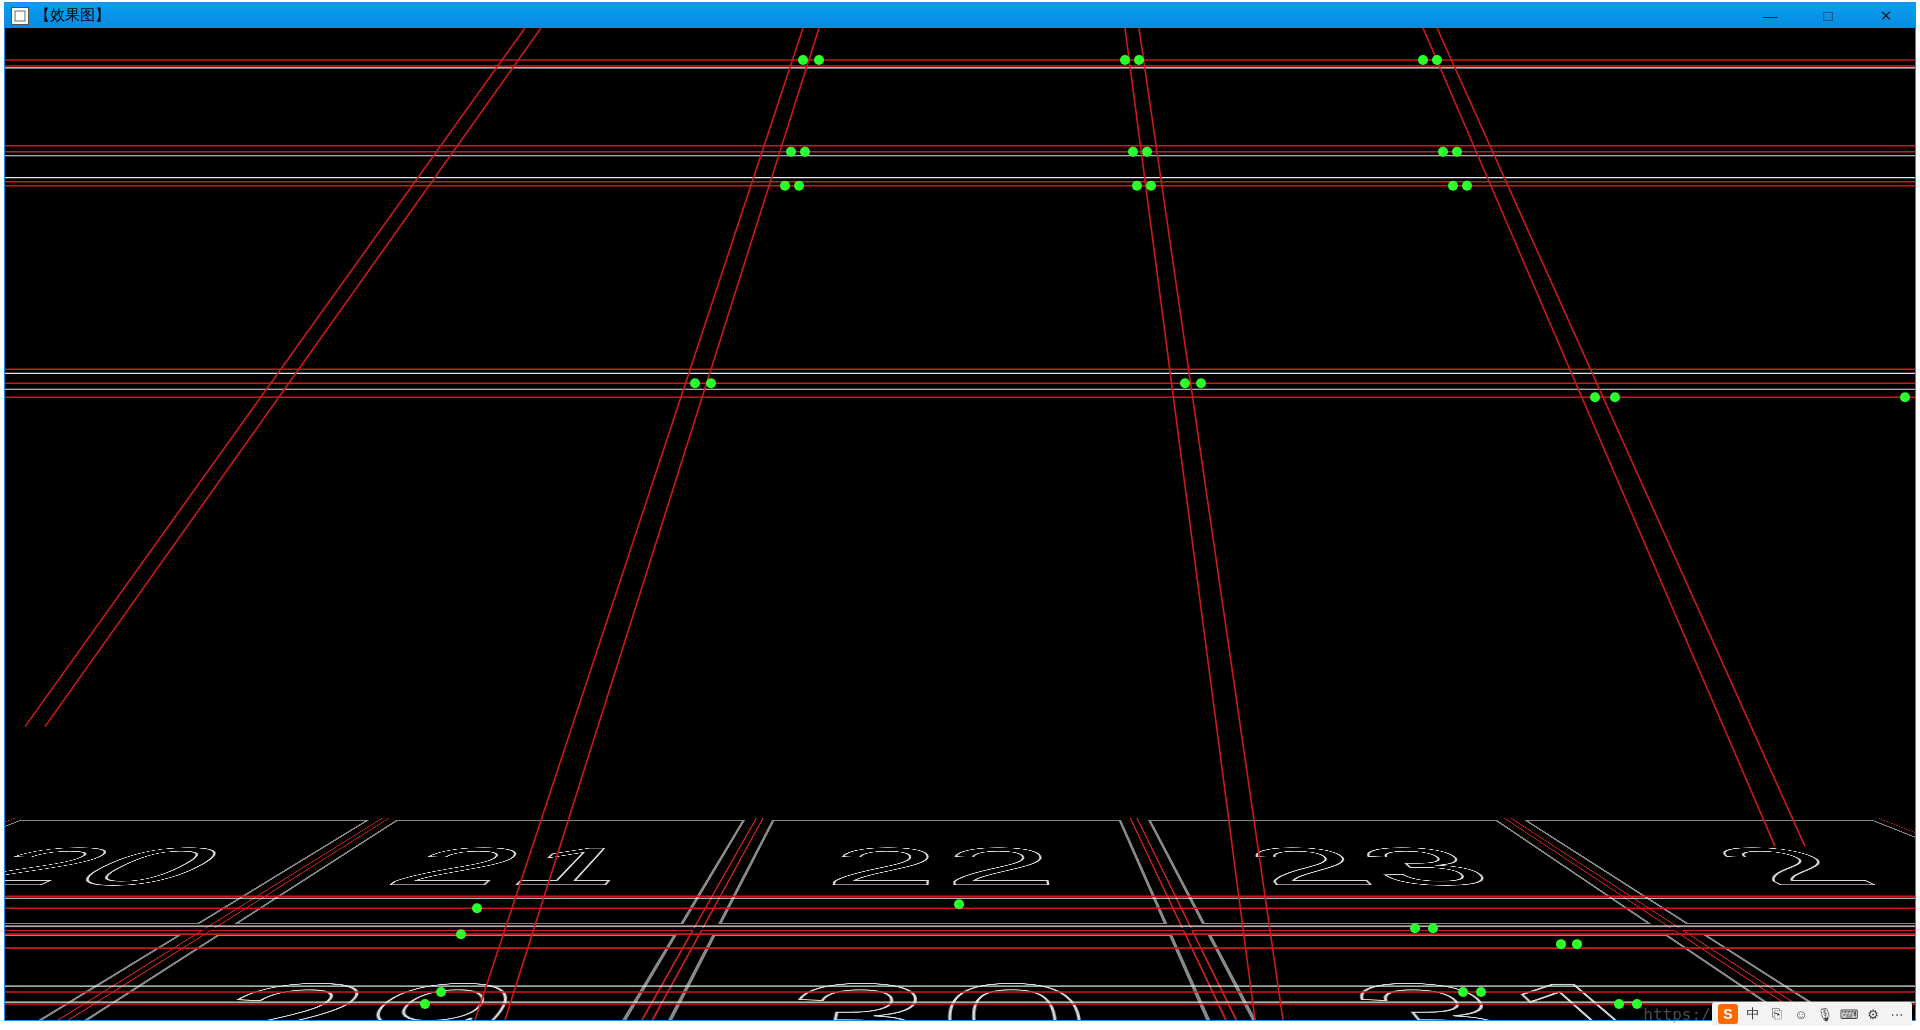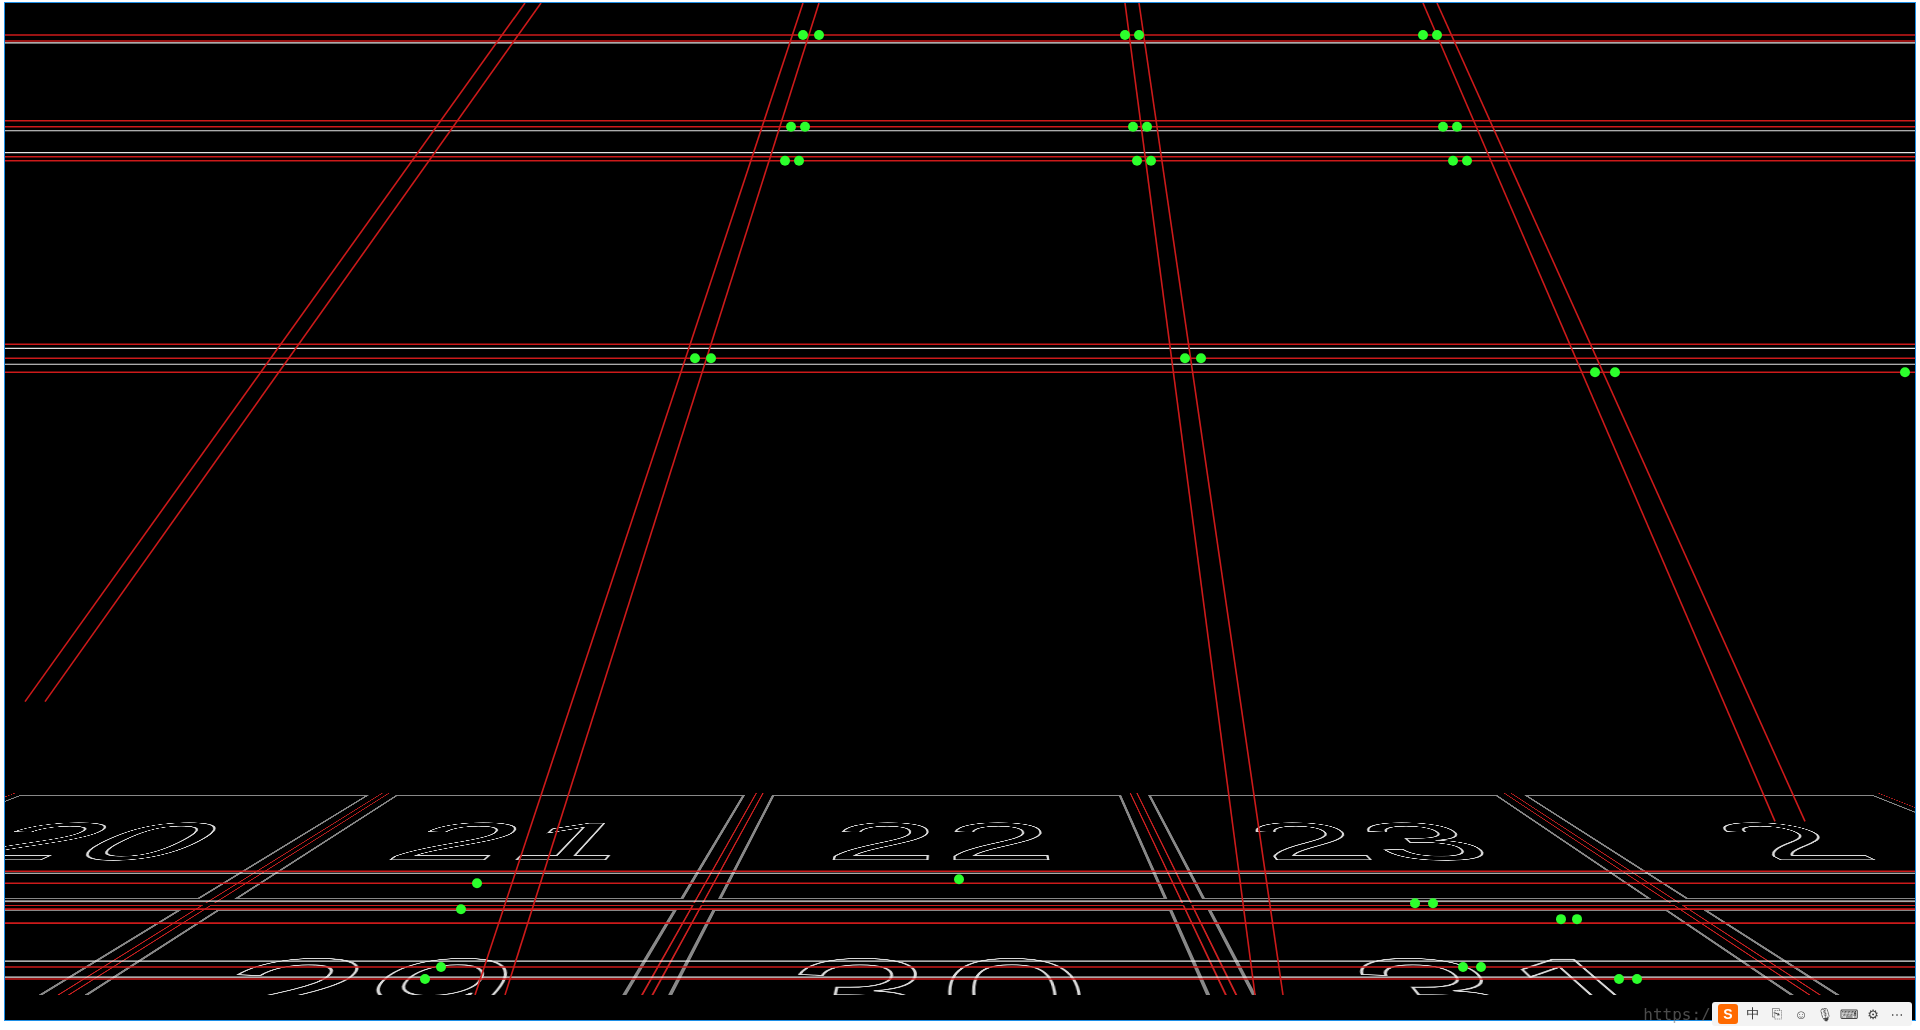--- a/index.html
+++ b/index.html
@@ -109,20 +109,39 @@
     color:#7e7e7e; font-size:16px; font-family: monospace;
     opacity:.6;
   }
 </style>
 </head>
 <body>
 
 <div class="page">
   <div class="window">
 
+    <div class="titlebar">
+      <div class="app-icon">
+        <svg width="12" height="12" viewBox="0 0 12 12">
+            <rect x="1" y="1" width="10" height="10" fill="none" stroke="#666"></rect>
+          </svg>
+      </div>
+      <span class="title-text">【效果图】</span>
+      <div class="win-btns">
+        <div class="win-btn">
+            <span>—</span>
+          </div>
+        <div class="win-btn">
+            <span>□</span>
+          </div>
+        <div class="win-btn close">
+            <span>✕</span>
+          </div>
+      </div>
+    </div>
 
     <div class="viewport">
       <div class="scene">
         <div class="grid" id="numgrid">
             <div class="card">
               <div class="num dashed">20</div>
             </div>
             <div class="card">
               <div class="num dashed">21</div>
             </div>

